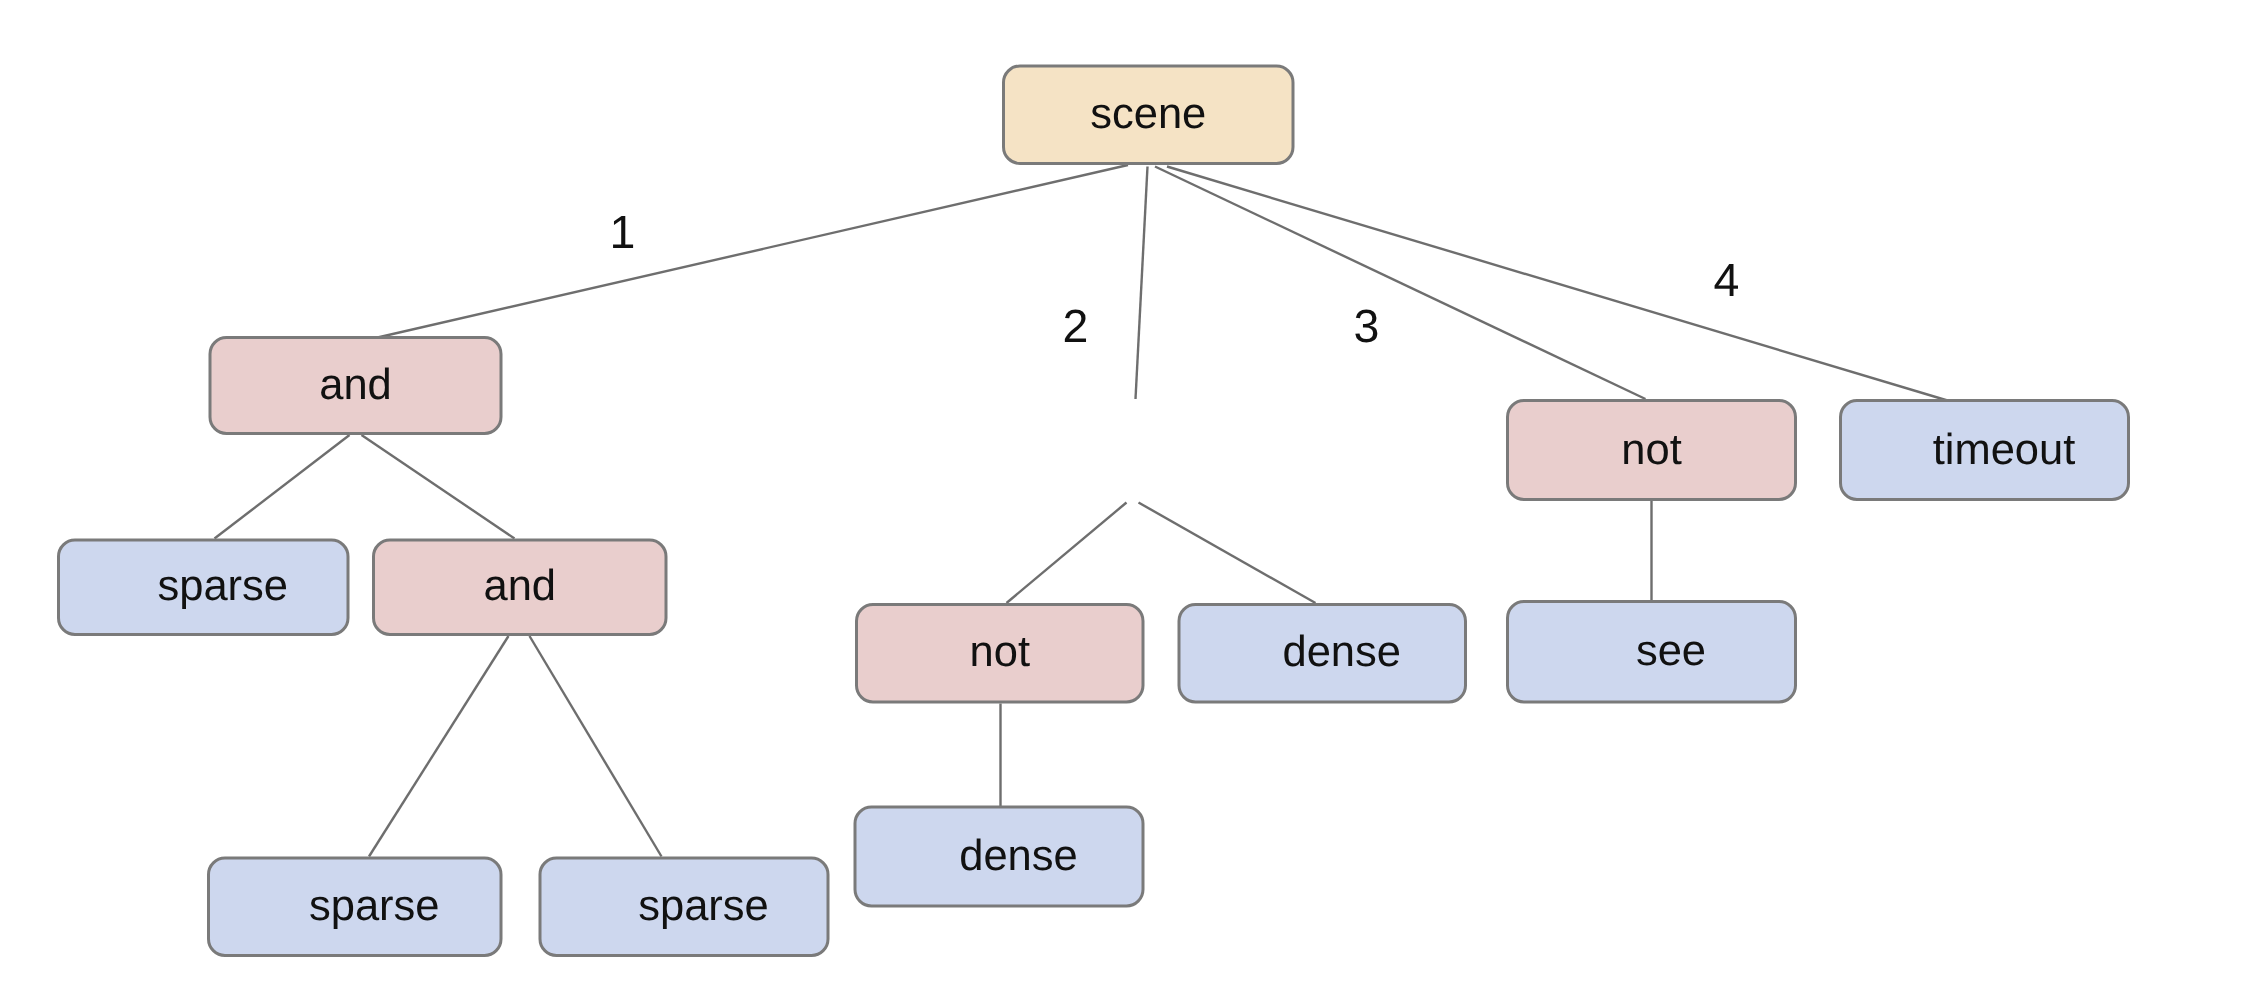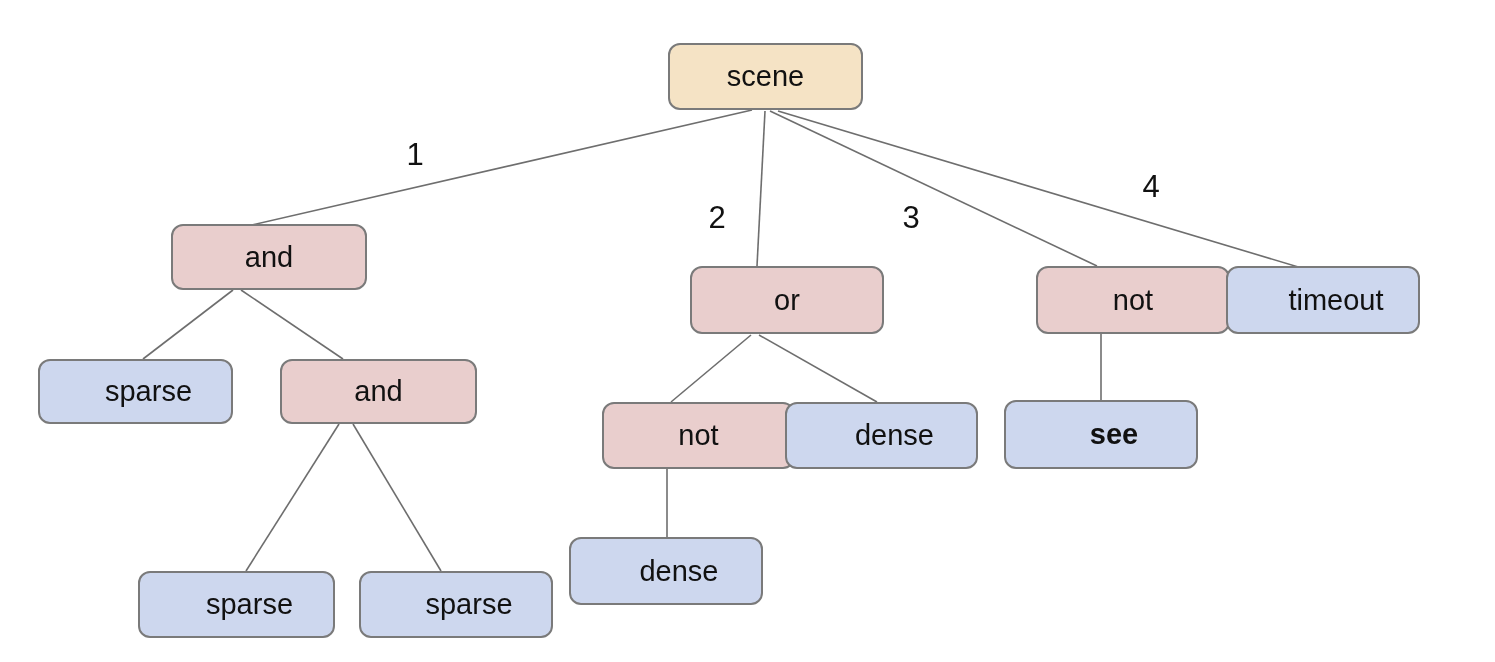--- a/index.html
+++ b/index.html
@@ -37,21 +37,21 @@
     border: 2px solid var(--node_border, #7a7a7a);
     border-radius: 12px;
     display: flex;
     align-items: center;
     justify-content: center;
     font-size: 29px;
     color: var(--text_color, #111111);
     line-height: 1;
   }
   .node.root { background: var(--root_fill, #f5e3c5); text-align: center; }
-  .node.op   { background: var(--operator_fill, #e9cecd); margin-left: 32px; }
+  .node.op   { background: var(--operator_fill, #e9cecd); }
   .node.leaf { background: var(--leaf_fill, #cdd7ee); padding-left: 26px; }
 </style>
 </head>
 <body>
 
 <div class="canvas">
 
   <svg class="edges-layer" viewBox="0 0 1495 662" xmlns="http://www.w3.org/2000/svg">
     <line x1="752" y1="110" x2="243" y2="227"></line>
     <line x1="765" y1="111" x2="757" y2="266"></line>
@@ -69,35 +69,34 @@
     <text class="edge-label" x="415" y="165" text-anchor="middle">1</text>
     <text class="edge-label" x="717" y="228" text-anchor="middle">2</text>
     <text class="edge-label" x="911" y="228" text-anchor="middle">3</text>
     <text class="edge-label" x="1151" y="197" text-anchor="middle">4</text>
   </svg>
 
   <div class="node root" style="left:668px; top:43px;  width:195px; height:67px;">scene</div>
 
   <div class="node op" style="left:139px; top:224px; width:196px; height:66px;">and</div>
 
-  <div class="node op" style="left:658px; top:266px; width:194px; height:68px;">or</div>
 
   <div class="node op" style="left:1004px; top:266px; width:194px; height:68px;">not</div>
 
   <div class="node leaf" style="left:1226px; top:266px; width:194px; height:68px;">timeout</div>
 
   <div class="node leaf" style="left:38px;  top:359px; width:195px; height:65px;">sparse</div>
 
   <div class="node op" style="left:248px; top:359px; width:197px; height:65px;">and</div>
 
   <div class="node op" style="left:570px; top:402px; width:193px; height:67px;">not</div>
 
   <div class="node leaf" style="left:785px; top:402px; width:193px; height:67px;">dense</div>
 
-  <div class="node leaf" style="left:1004px; top:400px; width:194px; height:69px;font-weight:bold;">see</div>
+  <div class="node leaf" style="left:1004px; top:400px; width:194px; height:69px;">see</div>
 
   <div class="node leaf" style="left:138px; top:571px; width:197px; height:67px;">sparse</div>
 
   <div class="node leaf" style="left:359px; top:571px; width:194px; height:67px;">sparse</div>
 
   <div class="node leaf" style="left:569px; top:537px; width:194px; height:68px;">dense</div>
 
 </div>
 
 </body></html>

